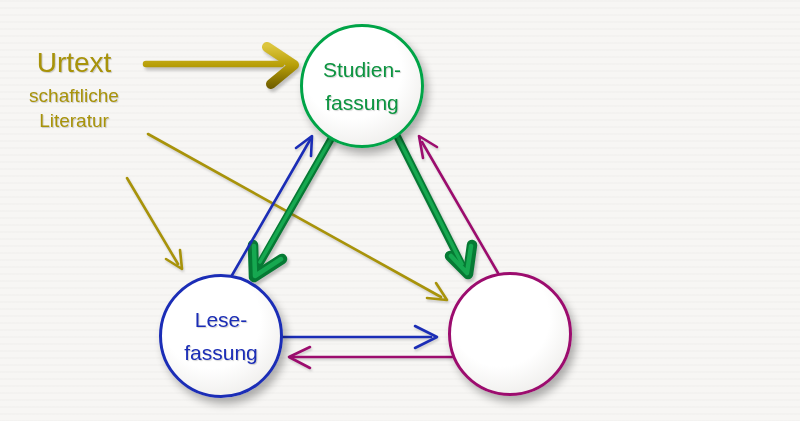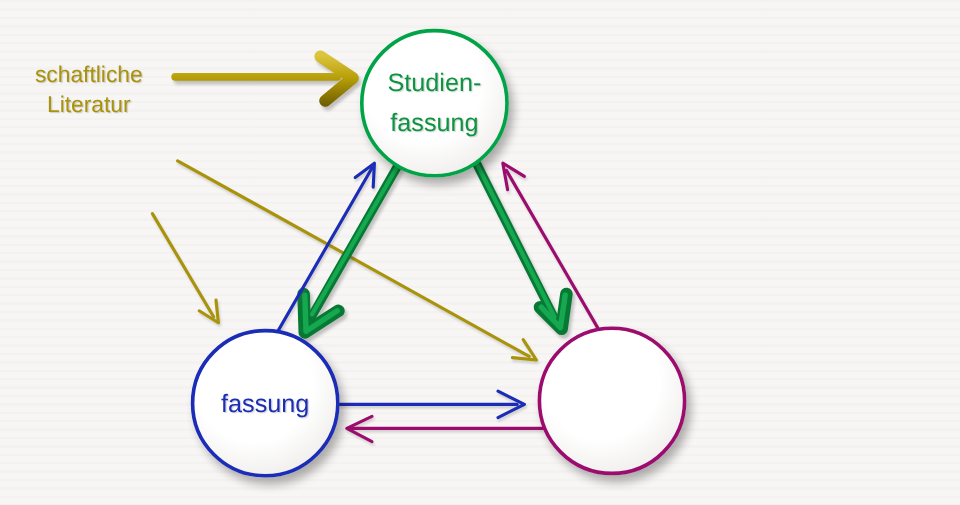--- a/index.html
+++ b/index.html
@@ -115,35 +115,37 @@
       <path d="M415,326 L437,337 L415,348"></path>
     </g>
 
     <g class="g-shadow-soft" fill="none" stroke-width="2.6" stroke-linecap="round" stroke-linejoin="round" stroke="#9c0c6e">
       <path d="M452,357 L293,357"></path>
       <path d="M310,347 L289,357 L310,368"></path>
     </g>
   </svg>
 
   <div class="source-label" style="color: rgb(168, 147, 10);">
+    <div class="title">Urtext</div>
     <div class="sub">
       <div>schaftliche</div>
       <div>Literatur</div>
     </div>
   </div>
 
   <div class="node" style="left: 300px; top: 24px; border-color: rgb(0, 164, 71);">
     <div style="color: rgb(12, 148, 64);">
       <div class="line">Studien-</div>
       <div class="line">fassung</div>
     </div>
   </div>
 
   <div class="node" style="left: 159px; top: 274px; border-color: rgb(27, 45, 182);">
     <div style="color: rgb(27, 45, 182);">
+      <div class="line">Lese-</div>
       <div class="line">fassung</div>
     </div>
   </div>
 
   <div class="node" style="left: 448px; top: 272px; border-color: rgb(156, 12, 110);">
     <div style="color: rgb(156, 12, 110);">
     </div>
   </div>
 
 </div>

